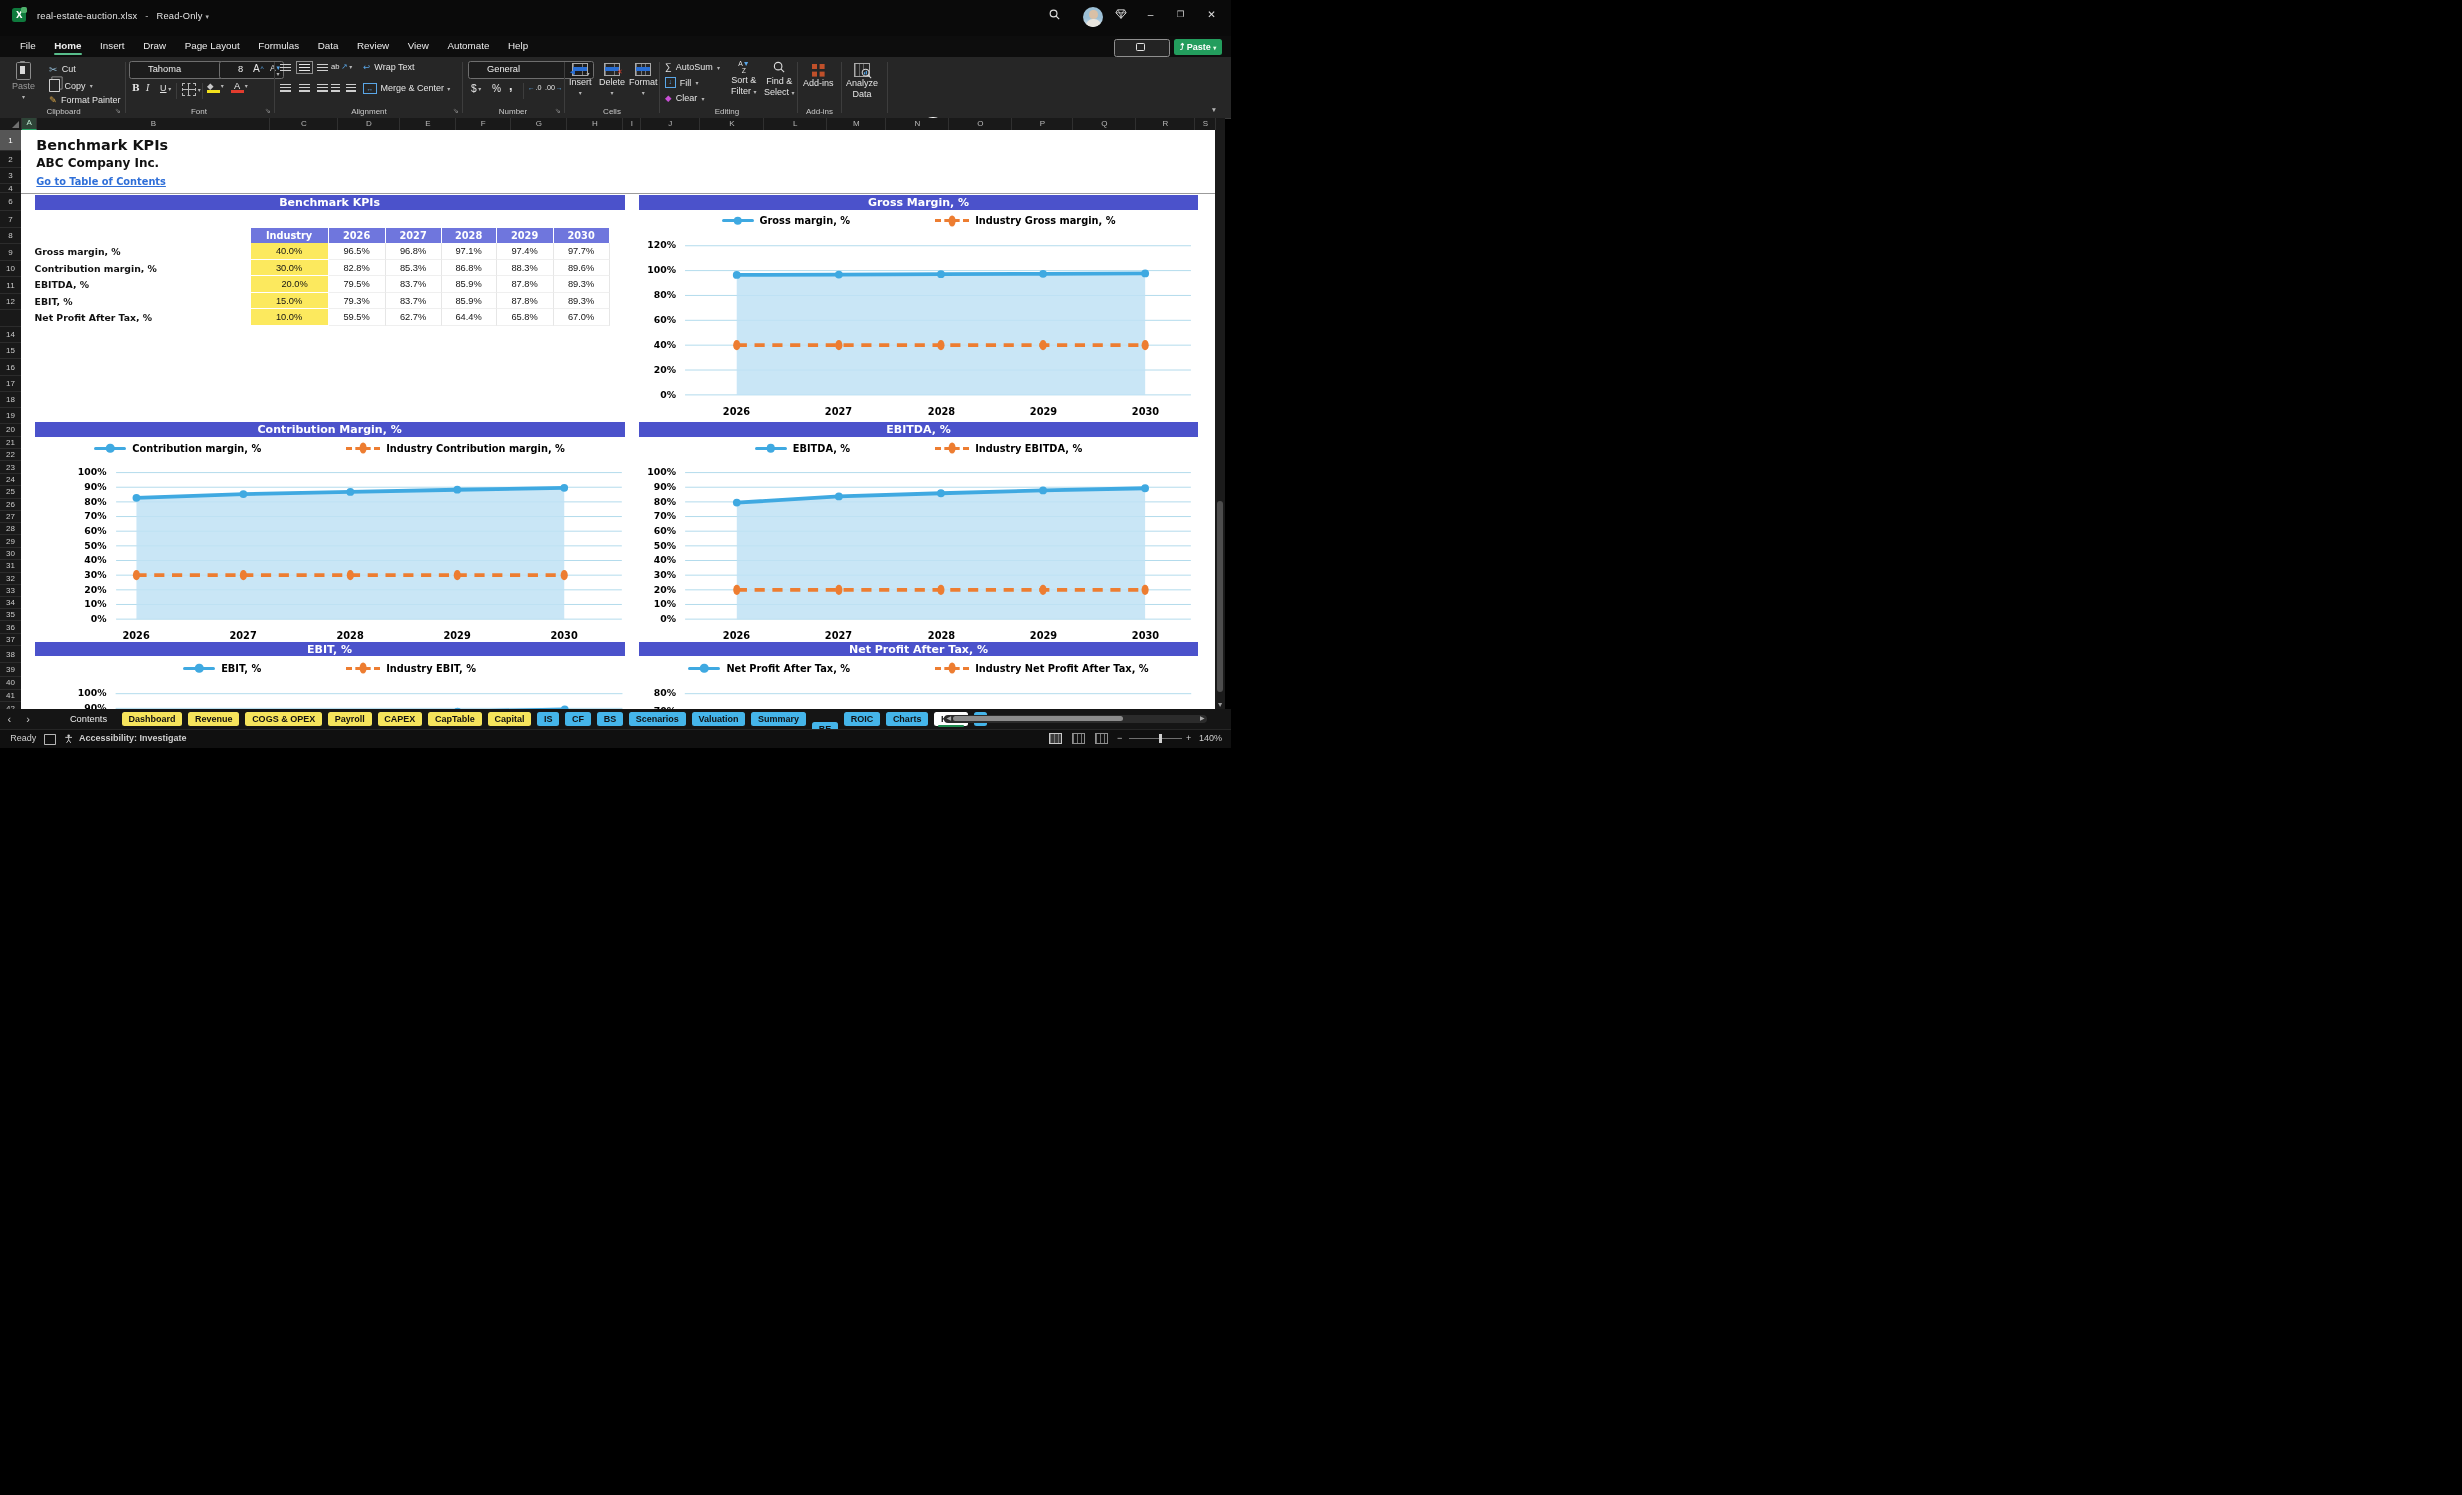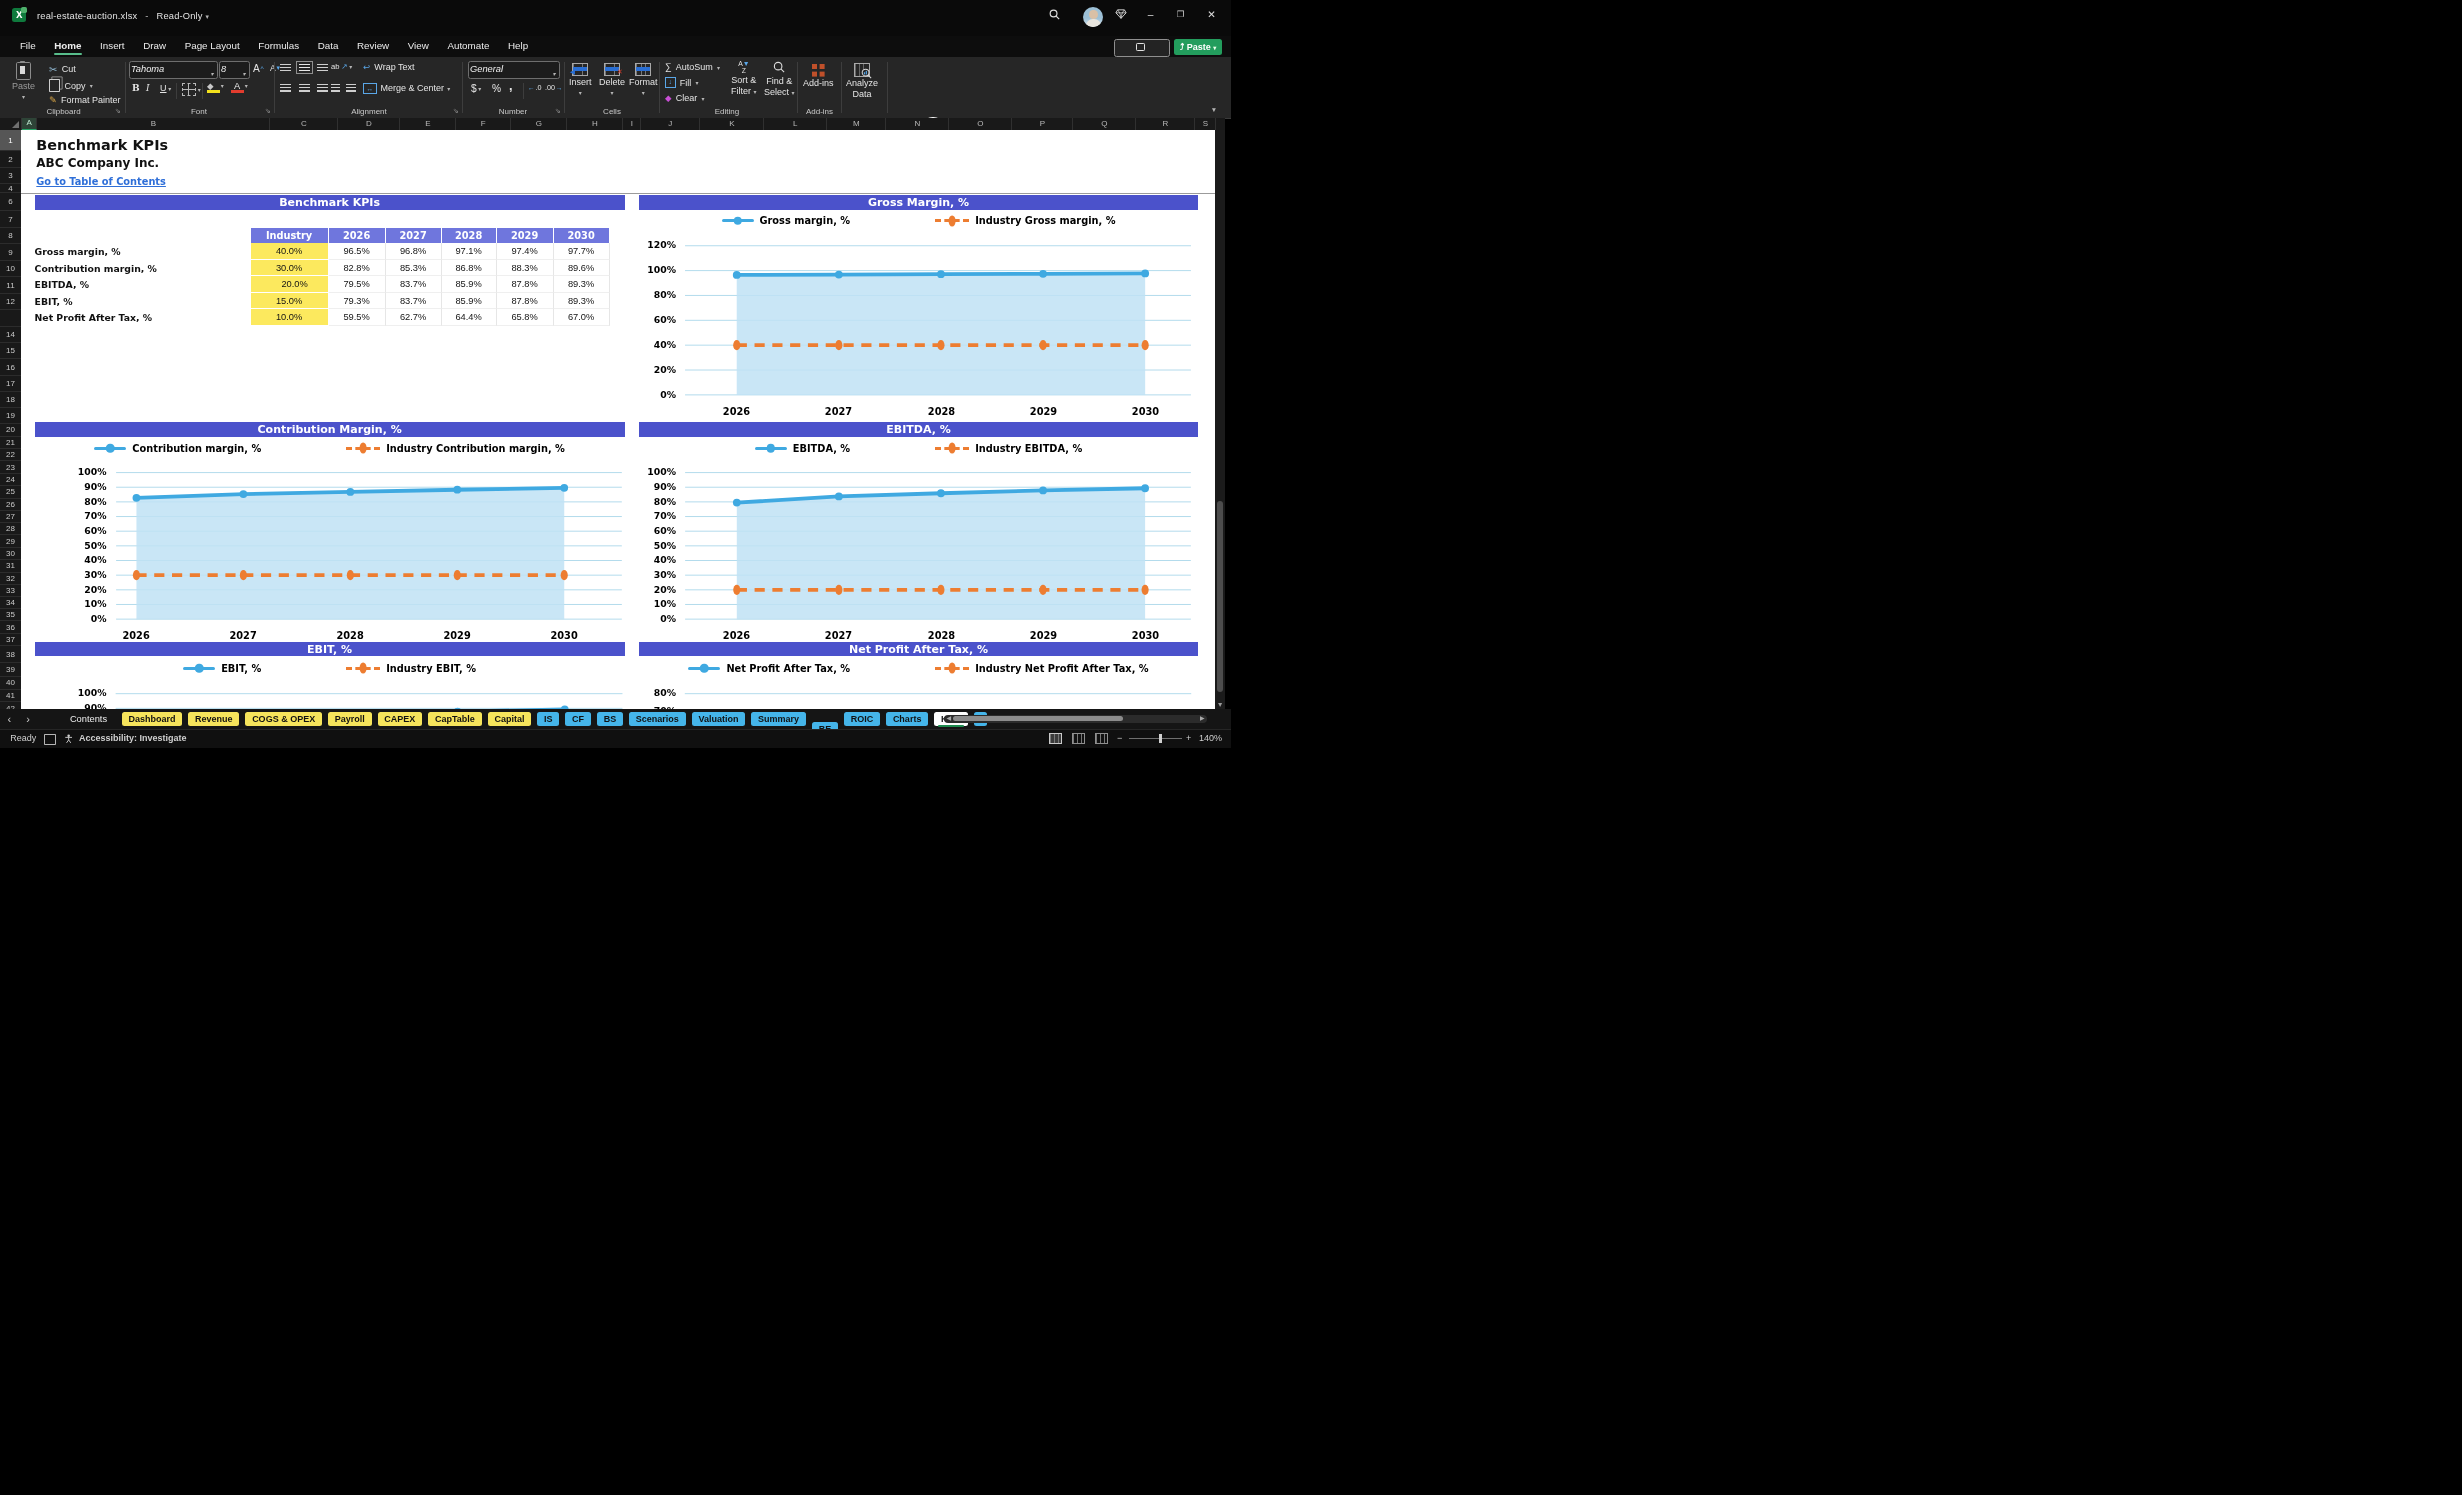--- a/index.html
+++ b/index.html
@@ -31,21 +31,21 @@
   
   .ribbon{position:absolute;left:0;top:57px;width:100%;height:61px;background:#262626;border-bottom:0.8px solid #3a3a3a;}
   .vr{position:absolute;top:5.1px;bottom:5.1px;width:0.8px;background:#3d3d3d;}
   .grp-label{position:absolute;top:50px;font-size:8px;color:#c9c9c9;text-align:center;}
   .launcher{position:absolute;top:50px;font-size:6.8px;color:#9a9a9a;}
   .rtxt{font-size:9px;color:#e4e4e4;}
   .rrow{position:absolute;display:flex;align-items:center;gap:4.2px;}
   .chev{font-size:6px;color:#b5b5b5;}
   .bigbtn{position:absolute;display:flex;flex-direction:column;align-items:center;gap:1.7px;font-size:9px;color:#e4e4e4;text-align:center;line-height:9.3px;}
   .combo{position:absolute;height:16px;background:#1c1c1c;border:0.8px solid #6e6e6e;border-radius:2.5px;
-         font-size:9.3px;color:#efefef;line-height:15.3px;padding:0 1px;font-style:italic;}
+         font-size:9.3px;color:#efefef;line-height:15.3px;padding:0 18px;}
   .combo .chev{position:absolute;right:3.4px;top:5.1px;}
   .clip{width:12.7px;height:16px;border:1.4px solid #8c8c8c;border-radius:1.7px;position:relative;}
   .clip::before{content:"";position:absolute;left:2.5px;top:-2.5px;width:5.1px;height:2.5px;background:#8c8c8c;border-radius:0.8px;}
   .clip::after{content:"";position:absolute;left:2.5px;top:3.4px;width:5.1px;height:7.6px;background:#d9d9d9;}
   .ico-copy{width:9.3px;height:11px;border:1.2px solid #cfcfcf;border-radius:0.8px;position:relative;background:#262626;box-shadow:2.5px -2.5px 0 -0.8px #262626,2.5px -2.5px 0 0 #9f9f9f;}
   .lines{width:11px;height:7.6px;background:repeating-linear-gradient(to bottom,#cfcfcf 0 1.4px,transparent 1.4px 3.1px);}
   .lines.sel{outline:0.8px solid #8f8f8f;outline-offset:2.5px;background:repeating-linear-gradient(to bottom,#e8e8e8 0 1.4px,transparent 1.4px 3.1px);}
   .bordico{width:12px;height:11px;border:0.8px dashed #b9b9b9;position:relative;}
   .bordico::before{content:"";position:absolute;left:5.1px;top:0;bottom:0;width:0.8px;background:#b9b9b9;}
   .bordico::after{content:"";position:absolute;top:5.1px;left:0;right:0;height:0.8px;background:#b9b9b9;}

